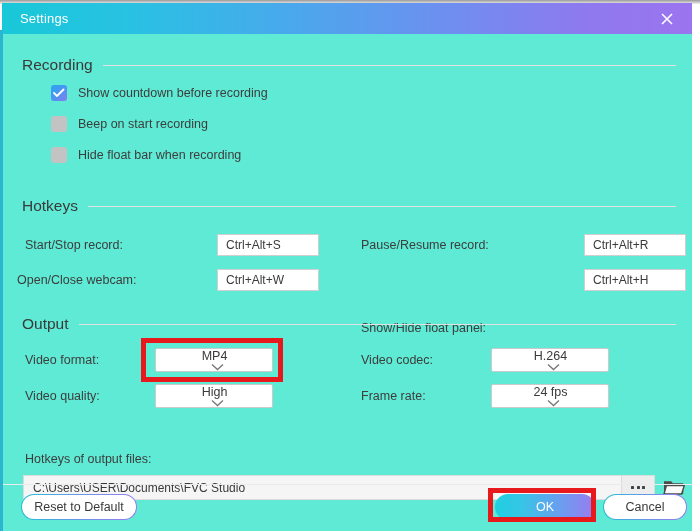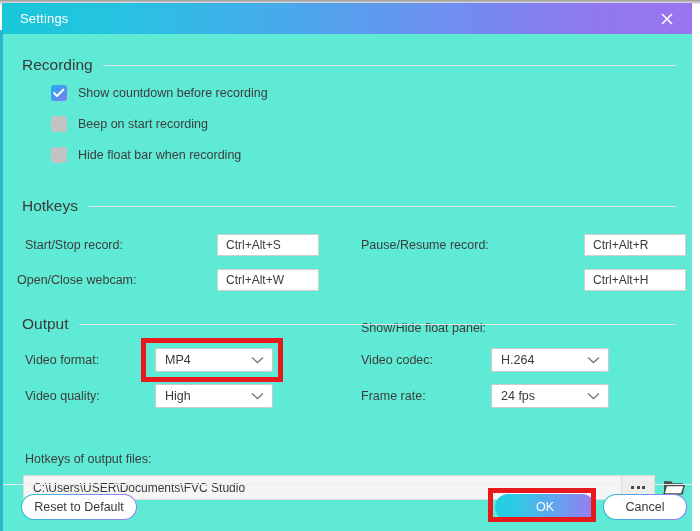--- a/index.html
+++ b/index.html
@@ -181,20 +181,21 @@
     border: 1px solid #cacaca;
     border-radius: 2px;
     box-sizing: border-box;
     display: flex;
     align-items: center;
     justify-content: space-between;
     padding: 0 8px 0 9px;
     font-size: 12.5px;
     color: #3a3a3a;
     cursor: pointer;
+    flex-direction: column;
   }
   .chev { flex: none; margin-left: 6px; }
 
   
   .path-label {
     position: absolute;
     left: 22px;
     top: 418px;
     font-size: 12.5px;
     color: #3d3d3d;

